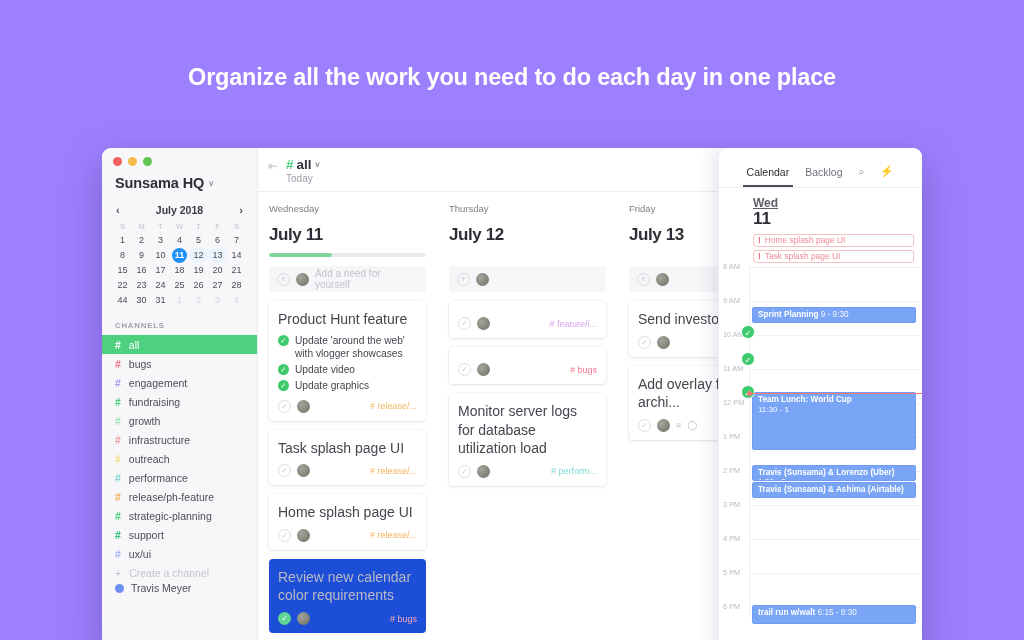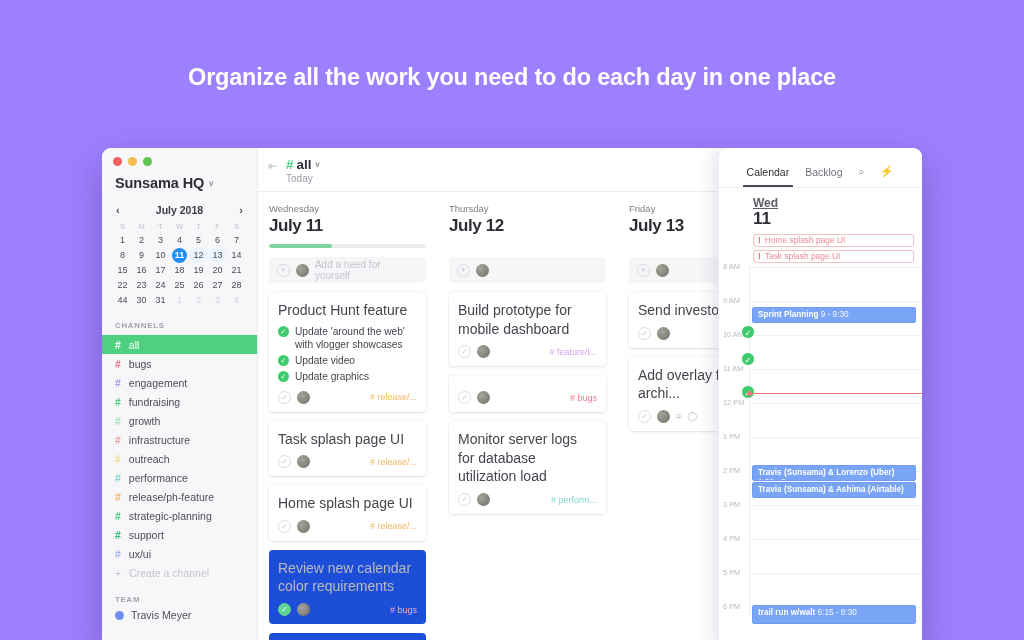--- a/index.html
+++ b/index.html
@@ -104,21 +104,21 @@
   .tp-tab.active { color: #2d2f36; }
   .tp-tab.active:after {
     content: ""; position: absolute; left: -3px; right: -3px; bottom: 0;
     height: 2px; background: #4a4c55;
   }
   .expand-icon { color: #c6c6ce; font-size: 11px; padding-bottom: 9px; }
 
   .columns { display: flex; height: calc(100% - 44px); }
   .col { flex: 0 0 180px; padding: 11px 12px 0 11px; position: relative; }
   .col-dow { font-size: 9.5px; color: #7c7e88; }
-  .col-date { font-size: 17px; font-weight: 700; color: #2d2f36; letter-spacing: -0.4px; margin-top: 2px; }
+  .col-date { font-size: 17px; font-weight: 700; color: #2d2f36; letter-spacing: -0.4px; margin-top: 11px; }
   .progress { height: 4px; border-radius: 2px; background: #ebebef; margin-top: 8px; overflow: hidden; }
   .progress > i { display: block; height: 100%; background: #7fd4a0; border-radius: 2px; }
   .progress.blank { background: transparent; }
 
   .addtask {
     margin-top: 9px; height: 26px; background: #f6f6f8; border-radius: 4px;
     display: flex; align-items: center; gap: 6px; padding: 0 8px;
   }
   .plus-circle {
     width: 13px; height: 13px; border-radius: 50%; border: 1px solid #dcdce3;
@@ -345,21 +345,20 @@
           <span class="hash" style="color: rgb(170, 182, 245);">#</span>
           <span>ux/ui</span>
         </div>
       </div>
 
     <div class="chan create">
       <span class="hash">+</span>
       <span>Create a channel</span>
     </div>
 
-    <div class="sec-label">TEAM</div>
     <div id="team-list">
         <div class="member">
           <span class="av"></span>
           <span>Travis Meyer</span>
         </div>
       </div>
   </aside>
 
   <main class="tasks-panel">
     <div class="tp-head">
@@ -449,21 +448,20 @@
           <div class="col-dow">Thursday</div>
           <div class="col-date">July 12</div>
           <div class="progress blank">
             <i style="width: 0%;"></i>
           </div>
           <div class="addtask">
             <span class="plus-circle">+</span>
             <span class="mini-av"></span>
           </div>
           <div class="card">
-            <div class="card-title">Build prototype for mobile dashboard</div>
             <div class="card-foot">
               <span class="chk-open">✓</span>
               <span class="mini-av"></span>
               <span class="spacer"></span>
               <span class="tag" style="color: rgb(215, 163, 240);"># feature/i...</span>
             </div>
           </div>
           <div class="card">
             <div class="card-foot">
               <span class="chk-open">✓</span>
@@ -580,20 +578,24 @@
           <div class="hour-label">5 PM</div>
           <div class="hour-line"></div>
         </div>
         <div class="hour-row" style="top: 340px;">
           <div class="hour-label">6 PM</div>
           <div class="hour-line"></div>
         </div>
         <div class="event" style="top: 40px; height: 16px;">
           <div class="ev-title">Sprint Planning<span class="t"> 9 - 9:30</span></div>
         </div>
+        <div class="event" style="top: 125px; height: 58px;">
+          <div class="ev-title">Team Lunch: World Cup</div>
+          <div class="ev-time">11:30 - 1</div>
+        </div>
         <div class="event" style="top: 198px; height: 16px;">
           <div class="ev-title">Travis (Sunsama) &amp; Lorenzo (Uber)<span class="t"> 1:30 - 2</span></div>
         </div>
         <div class="event" style="top: 215px; height: 16px;">
           <div class="ev-title">Travis (Sunsama) &amp; Ashima (Airtable)</div>
         </div>
         <div class="event" style="top: 338px; height: 19px;">
           <div class="ev-title">trail run w/walt<span class="t"> 6:15 - 8:30</span></div>
         </div>
         <div class="cal-check" style="top: 58px;">✓</div>

